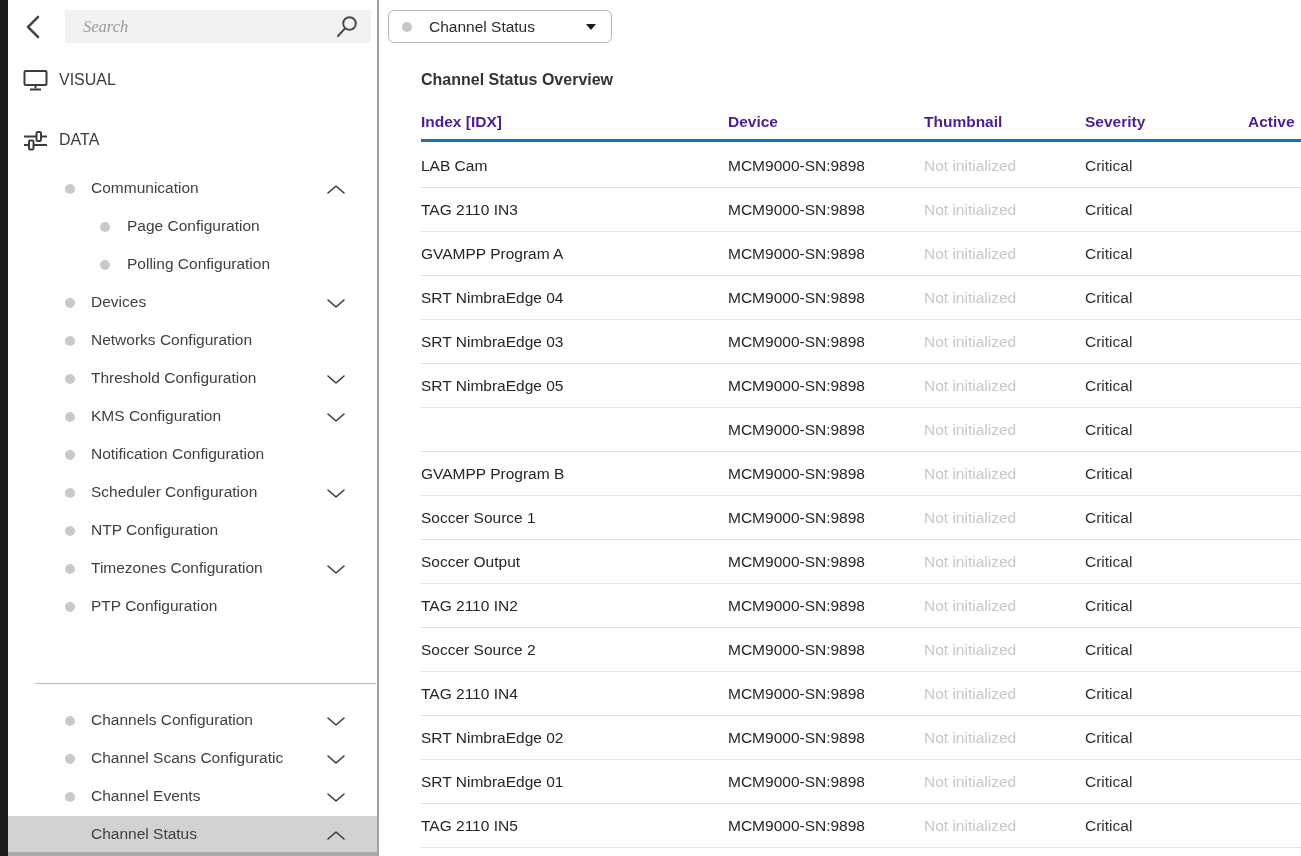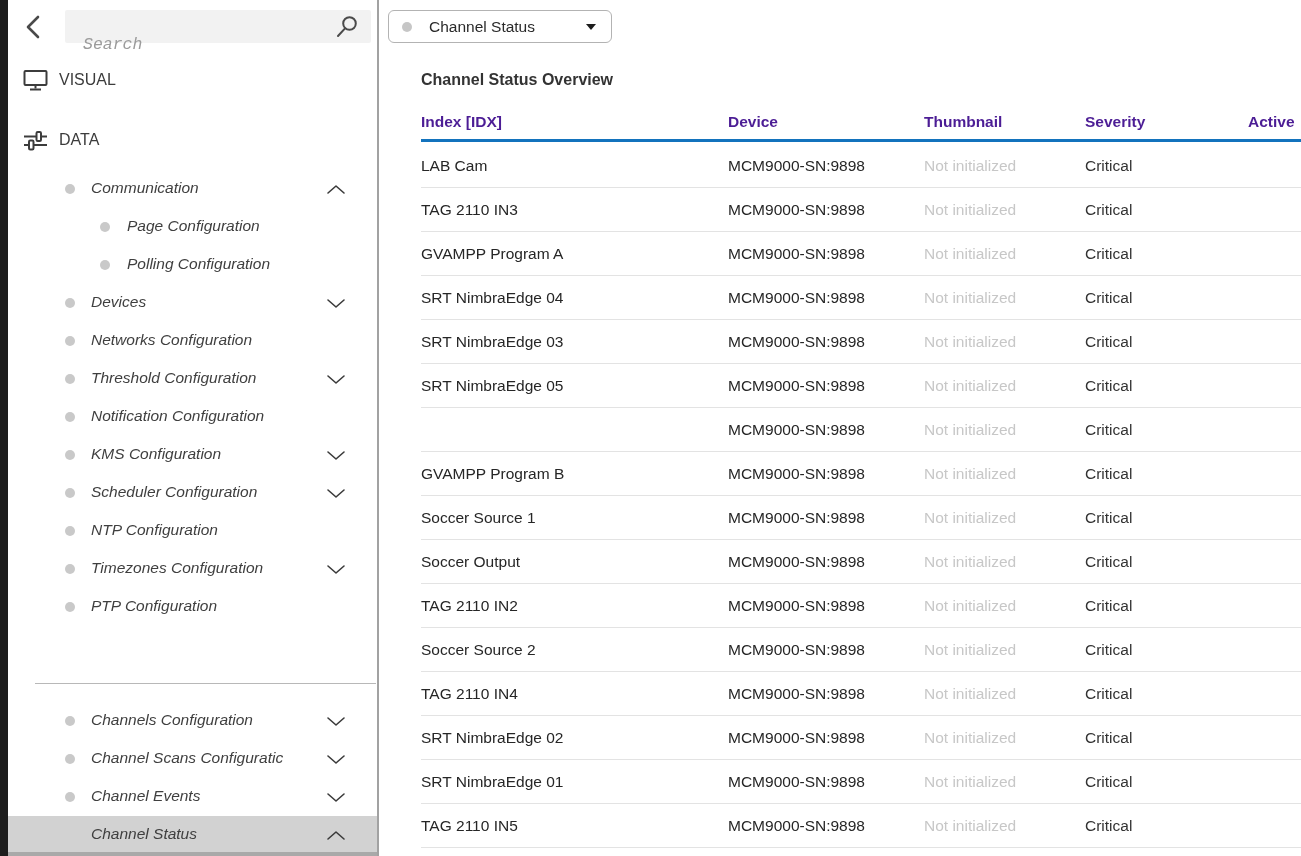--- a/index.html
+++ b/index.html
@@ -14,32 +14,32 @@
 
   
   #sidebar { position: absolute; left: 8px; top: 0; width: 369px; height: 856px; background: #fff; }
   #v-sep { position: absolute; left: 377px; top: 0; width: 2px; height: 856px; background: #a2a2a2; }
 
   .back-btn { position: absolute; left: 14px; top: 14px; width: 22px; height: 26px; cursor: pointer; }
 
   .search-box { position: absolute; left: 57px; top: 10px; width: 306px; height: 33px; background: #f2f2f2; border-radius: 2px; }
   .search-box input {
     width: 100%; height: 100%; background: transparent; border: none; outline: none;
-    padding: 0 44px 0 18px; font-family: Liberation Mono, monospace; font-size: 16.5px; font-style: italic; color: #444; margin-top: 18px;
+    padding: 0 44px 0 18px; font-family: Liberation Serif, serif; font-size: 16.5px; font-style: italic; color: #444;
   }
   .search-box input::placeholder { color: #9b9b9b; font-style: italic; opacity: 1; }
   .search-icon { position: absolute; right: 12px; top: 5px; width: 24px; height: 24px; cursor: pointer; }
 
   .section-row { position: absolute; left: 14px; height: 28px; display: flex; align-items: center; gap: 11px;
                  color: #3c3c3c; font-size: 16px; cursor: pointer; }
   #section-visual { top: 66px; }
   #section-data { top: 126px; }
   .section-row .s-icon { width: 26px; height: 24px; display: flex; align-items: center; justify-content: center; }
 
-  .nav-list { position: absolute; left: 0; width: 369px; font-style: italic; }
+  .nav-list { position: absolute; left: 0; width: 369px; }
   #data-items { top: 170px; }
   #channel-items { top: 702px; }
   .nav-item { position: relative; height: 38px; cursor: pointer; }
   .nav-item .bullet { position: absolute; left: 57px; top: 14px; width: 10px; height: 10px; border-radius: 50%; background: #c9c9c9; }
   .nav-item.lvl2 .bullet { left: 92px; }
   .nav-item .lbl { position: absolute; left: 83px; top: 9px; right: 54px; white-space: nowrap; overflow: hidden;
                    color: #3f3f3f; font-size: 15.5px; }
   .nav-item.lvl2 .lbl { left: 119px; }
   .nav-item .chev { position: absolute; left: 318px; top: 14px; }
   .nav-item.selected { background: #d2d2d2; }
@@ -145,28 +145,28 @@
       </div>
       <div class="nav-item">
         <span class="bullet"></span>
         <span class="lbl">Threshold Configuration</span>
         <svg class="chev" width="20" height="11" viewBox="0 0 20 11">
           <polyline points="2,2 10,9 18,2" fill="none" stroke="#3a3a3a" stroke-width="1.6" stroke-linecap="round" stroke-linejoin="round"></polyline>
         </svg>
       </div>
       <div class="nav-item">
         <span class="bullet"></span>
+        <span class="lbl">KMS Configuration</span>
+        <svg class="chev" width="20" height="11" viewBox="0 0 20 11">
+          <polyline points="2,2 10,9 18,2" fill="none" stroke="#3a3a3a" stroke-width="1.6" stroke-linecap="round" stroke-linejoin="round"></polyline>
+        </svg>
+      </div>
+      <div class="nav-item">
+        <span class="bullet"></span>
         <span class="lbl">Notification Configuration</span>
-      </div>
-      <div class="nav-item">
-        <span class="bullet"></span>
-        <span class="lbl">KMS Configuration</span>
-        <svg class="chev" width="20" height="11" viewBox="0 0 20 11">
-          <polyline points="2,2 10,9 18,2" fill="none" stroke="#3a3a3a" stroke-width="1.6" stroke-linecap="round" stroke-linejoin="round"></polyline>
-        </svg>
       </div>
       <div class="nav-item">
         <span class="bullet"></span>
         <span class="lbl">Scheduler Configuration</span>
         <svg class="chev" width="20" height="11" viewBox="0 0 20 11">
           <polyline points="2,2 10,9 18,2" fill="none" stroke="#3a3a3a" stroke-width="1.6" stroke-linecap="round" stroke-linejoin="round"></polyline>
         </svg>
       </div>
       <div class="nav-item">
         <span class="bullet"></span>

